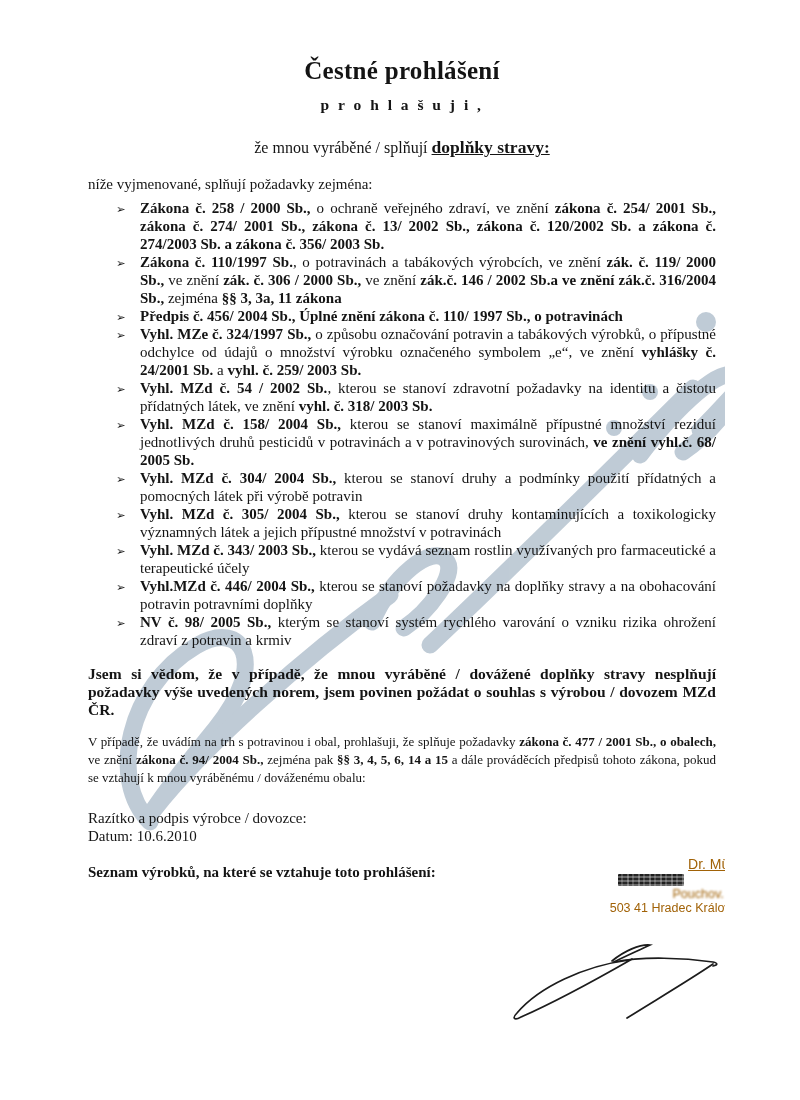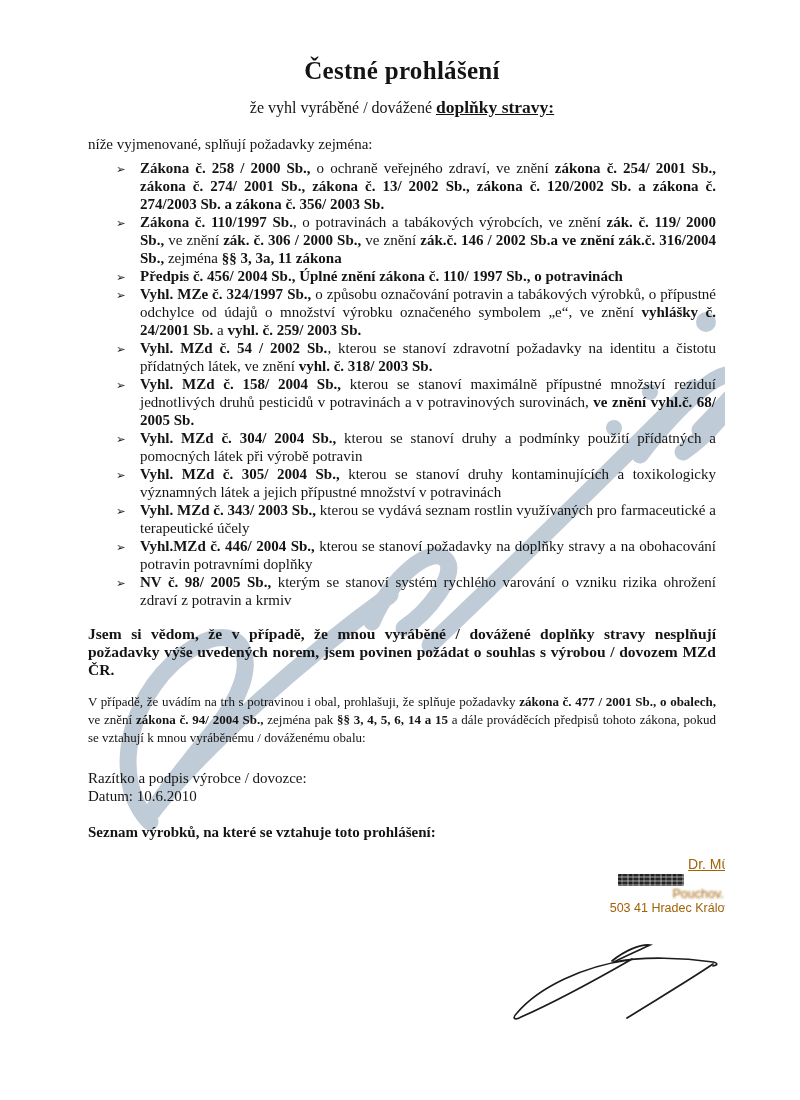--- a/index.html
+++ b/index.html
@@ -63,21 +63,22 @@
     <g opacity="0.9" fill="#b9c6d2">
       <circle cx="614" cy="428" r="8"></circle>
       <circle cx="650" cy="392" r="8"></circle>
       <circle cx="706" cy="322" r="10"></circle>
     </g>
   </svg>
 
   <div class="content">
     <h1 class="title">Čestné prohlášení</h1>
 
-    <p class="intro3"><span>že vyhl vyráběné / dovážené </span><span class="bd ul">doplňky stravy:</span></p>
+    <p class="declare">p r o h l a š u j i ,</p>
+    <p class="intro3"><span>že mnou vyráběné / splňují </span><span class="bd ul">doplňky stravy:</span></p>
     <p class="list-intro">níže vyjmenované, splňují požadavky zejména:</p>
 
     <ul class="regs">
       <li><span class="marker">➢</span><span class="btext"><span class="bd">Zákona č. 258 / 2000 Sb.,</span><span> o ochraně veřejného zdraví, ve znění </span><span class="bd">zákona č. 254/ 2001 Sb., zákona č. 274/ 2001 Sb., zákona č. 13/ 2002 Sb., zákona č. 120/2002 Sb. a zákona č. 274/2003 Sb. a zákona č. 356/ 2003 Sb.</span></span></li>
       <li><span class="marker">➢</span><span class="btext"><span class="bd">Zákona č. 110/1997 Sb.</span><span>, o potravinách a tabákových výrobcích, ve znění </span><span class="bd">zák. č. 119/ 2000 Sb.,</span><span> ve znění </span><span class="bd">zák. č. 306 / 2000 Sb.,</span><span> ve znění </span><span class="bd">zák.č. 146 / 2002 Sb.a ve znění zák.č. 316/2004 Sb.,</span><span> zejména </span><span class="bd">§§ 3, 3a, 11 zákona</span></span></li>
       <li><span class="marker">➢</span><span class="btext"><span class="bd">Předpis č. 456/ 2004 Sb., Úplné znění zákona č. 110/ 1997 Sb., o potravinách</span></span></li>
       <li><span class="marker">➢</span><span class="btext"><span class="bd">Vyhl. MZe č. 324/1997 Sb.,</span><span> o způsobu označování potravin a tabákových výrobků, o přípustné odchylce od údajů o množství výrobku označeného symbolem „e“, ve znění </span><span class="bd">vyhlášky č. 24/2001 Sb.</span><span> a </span><span class="bd">vyhl. č. 259/ 2003 Sb.</span></span></li>
       <li><span class="marker">➢</span><span class="btext"><span class="bd">Vyhl. MZd č. 54 / 2002 Sb.</span><span>, kterou se stanoví zdravotní požadavky na identitu a čistotu přídatných látek, ve znění </span><span class="bd">vyhl. č. 318/ 2003 Sb.</span></span></li>
       <li><span class="marker">➢</span><span class="btext"><span class="bd">Vyhl. MZd č. 158/ 2004 Sb.,</span><span> kterou se stanoví maximálně přípustné množství reziduí jednotlivých druhů pesticidů v potravinách a v potravinových surovinách, </span><span class="bd">ve znění vyhl.č. 68/ 2005 Sb.</span></span></li>
       <li><span class="marker">➢</span><span class="btext"><span class="bd">Vyhl. MZd č. 304/ 2004 Sb.,</span><span> kterou se stanoví druhy a podmínky použití přídatných a pomocných látek při výrobě potravin</span></span></li>

